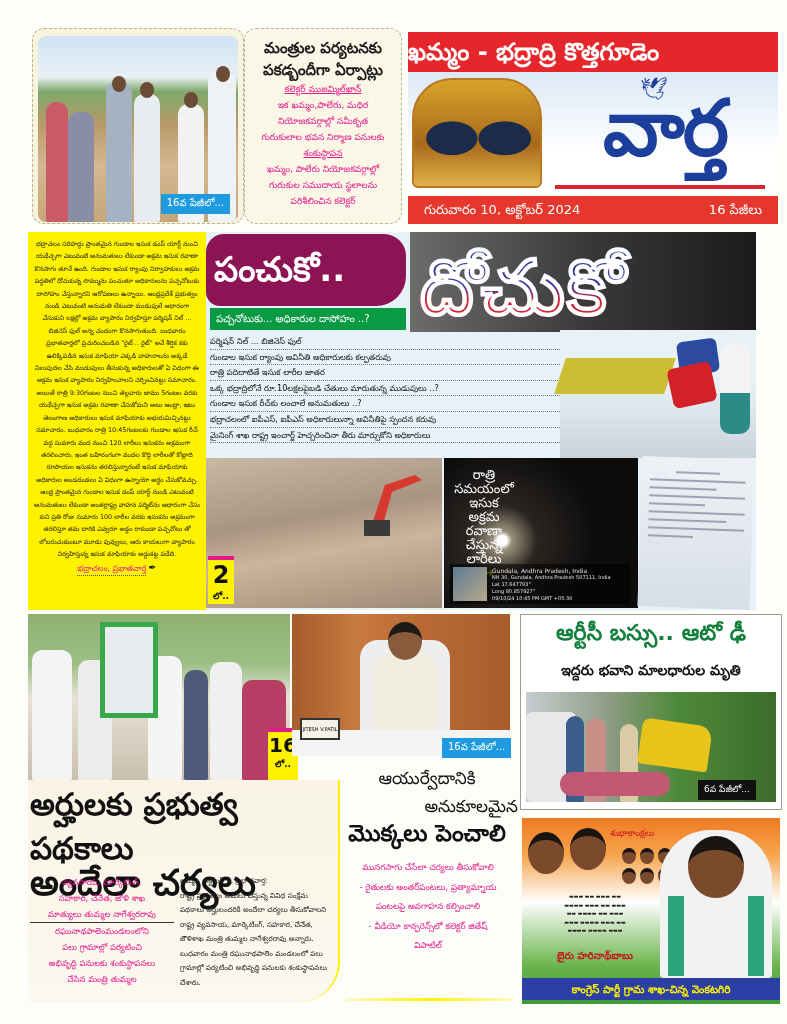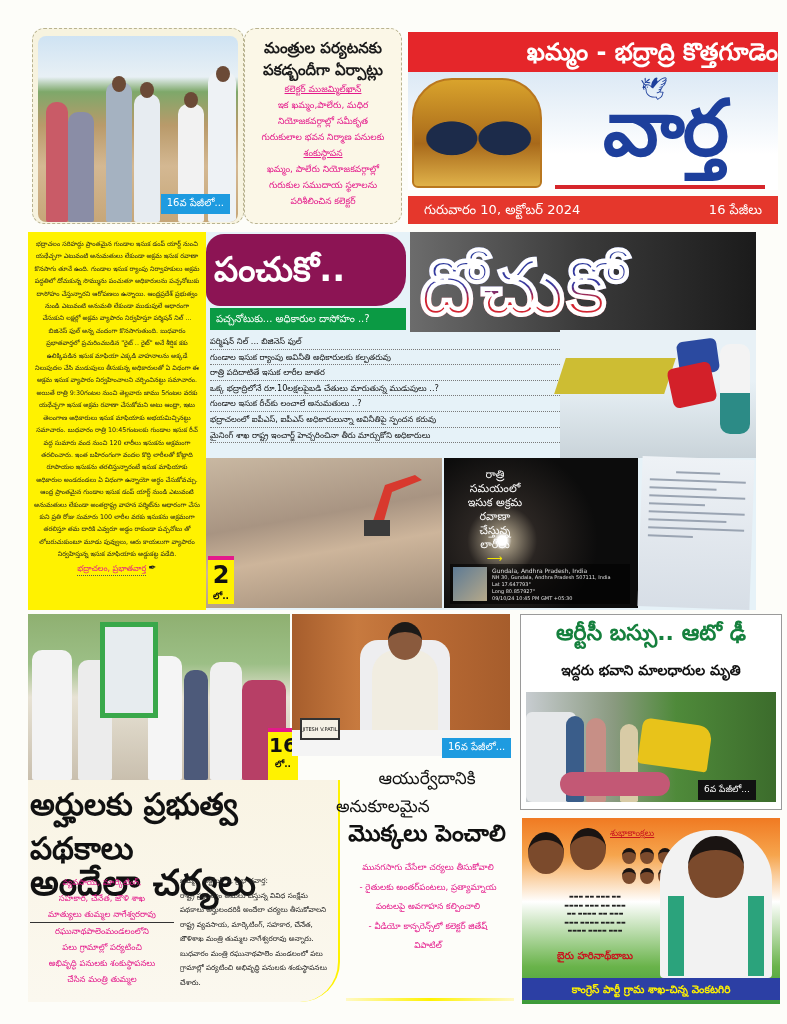--- a/index.html
+++ b/index.html
@@ -14,21 +14,21 @@
   .p-head { position: absolute; width: 14px; height: 16px; border-radius: 50%; background: #6b4a36; }
   .badge-blue { background: #1e9be0; color: #fff; font-size: 10px; padding: 3px 6px; position: absolute; }
 
   
   #top-story { left: 244px; top: 28px; width: 158px; height: 196px; border: 1px dashed #b9b390; border-radius: 12px; background: #fbf7e7; padding: 8px 6px; text-align: center; }
   #top-story h2 { font-size: 15px; line-height: 22px; color: #1a1a1a; font-weight: bold; }
   #top-story .pink { color: #e4198b; font-size: 9px; line-height: 16px; }
   #top-story .pink.ul { text-decoration: underline; }
 
   
-  #masthead-top { left: 408px; top: 32px; width: 370px; height: 44px; background: #e5262a; color: #fff; font-size: 24px; font-weight: bold; text-align: right; line-height: 40px; }
+  #masthead-top { left: 408px; top: 32px; width: 370px; height: 44px; background: #e5262a; color: #fff; font-size: 24px; font-weight: bold; text-align: left; line-height: 40px; }
   #masthead-mid { left: 408px; top: 72px; width: 370px; height: 118px; background: linear-gradient(180deg, #dce9f5 0%, #ffffff 70%); }
   #deity { left: 412px; top: 78px; width: 130px; height: 110px; border-radius: 40px 40px 6px 6px;
     background: radial-gradient(ellipse at 30% 55%, #1c2b4a 0 20%, transparent 21%), radial-gradient(ellipse at 72% 55%, #1c2b4a 0 20%, transparent 21%), linear-gradient(180deg, #d9a32c, #a8691a 60%, #e0b24a); border: 2px solid #b9771f; }
   #logo { left: 560px; top: 82px; width: 210px; height: 92px; color: #1d3f9c; font-size: 78px; font-weight: bold; line-height: 92px; text-align: center; letter-spacing: -2px; font-family: "DejaVu Sans", sans-serif; }
   #logo-bird { left: 640px; top: 76px; font-size: 22px; color: #1d3f9c; }
   #logo-line { left: 555px; top: 185px; width: 210px; height: 4px; background: #d6262b; }
   #masthead-bot { left: 408px; top: 196px; width: 370px; height: 28px; background: #e5372c; color: #fff; font-size: 13px; line-height: 28px; padding: 0 16px; display: flex; justify-content: space-between; }
 
   
   #yellow-col { left: 28px; top: 232px; width: 178px; height: 378px; background: #fff200; padding: 6px 6px; text-align: center; font-size: 6.4px; line-height: 12.4px; color: #202020; overflow: hidden; }
@@ -45,21 +45,21 @@
   #lead-bullets div { font-size: 8.2px; line-height: 14.6px; color: #111; border-bottom: 1px dotted #7a7a7a; white-space: nowrap; }
   #cartoon { left: 560px; top: 330px; width: 196px; height: 128px;
     background: linear-gradient(180deg, #e8f1f6 0%, #e8f1f6 40%, #c9d3d9 100%); }
   .cart-desk { position: absolute; left: 0; top: 28px; width: 110px; height: 36px; background: #cdbd33; transform: skewX(-18deg); }
   .cart-bag { position: absolute; left: 110px; top: 35px; width: 44px; height: 40px; background: #d32029; border-radius: 6px; transform: rotate(-12deg); }
   .cart-bag2 { position: absolute; left: 118px; top: 10px; width: 40px; height: 34px; background: #2b4aa0; border-radius: 6px; transform: rotate(-8deg); }
   .cart-man { position: absolute; left: 160px; top: 14px; width: 30px; height: 90px; background: linear-gradient(180deg, #f3f3f3 0 55%, #2c8b86 55%); border-radius: 10px; }
   #ph-sand { left: 206px; top: 458px; width: 236px; height: 150px; background: linear-gradient(170deg, #c9b8a2 0%, #a89482 40%, #cdb59b 60%, #9d8a77 100%); }
   #ph-excavator { left: 360px; top: 470px; width: 70px; height: 70px; }
   #ph-night { left: 444px; top: 458px; width: 194px; height: 150px; background: radial-gradient(circle at 30% 55%, #fff 0 3%, #9a8f7a 6%, #2a2522 22%, #0c0c0c 60%); }
-  #ph-night .caption { position: absolute; left: 19px; top: 10px; width: 64px; text-align: center; color: #fff; font-size: 11px; line-height: 14px; }
+  #ph-night .caption { position: absolute; left: 8px; top: 10px; width: 64px; text-align: center; color: #fff; font-size: 13px; line-height: 14px; }
   #ph-night .gps { position: absolute; left: 6px; bottom: 4px; width: 180px; height: 40px; background: rgba(0,0,0,.55); color: #e0e0e0; font-size: 5px; line-height: 7px; padding: 3px 3px 3px 42px; }
   #ph-night .gps .map { position: absolute; left: 3px; top: 3px; width: 34px; height: 34px; background: linear-gradient(135deg,#5d7a94,#b6a98a); }
   #ph-doc { left: 640px; top: 458px; width: 112px; height: 150px; background: linear-gradient(180deg,#eef2f6,#d7dee6); transform: rotate(2deg); }
   .doc-line { height: 2px; background: #9aa4b2; margin: 6px 8px; }
   #pg2 { left: 208px; top: 556px; width: 26px; height: 48px; background: #fff200; border-top: 4px solid #e4198b; text-align: center; font-weight: bold; font-size: 24px; line-height: 30px; color: #111; }
   #pg2 .lo { font-size: 9px; line-height: 12px; display: block; }
 
   
   #bl-photo { left: 28px; top: 614px; width: 262px; height: 166px; background: linear-gradient(180deg, #8fb071 0%, #9cbf86 30%, #e7e2d4 50%, #c9bfae 100%); overflow: hidden; }
   #plaque { left: 100px; top: 622px; width: 58px; height: 96px; background: #e7ecef; border: 5px solid #39a84a; }
@@ -73,21 +73,21 @@
   #bl-body { left: 180px; top: 874px; width: 150px; font-size: 7.2px; line-height: 14.5px; color: #222; }
 
   
   #c-photo { left: 292px; top: 614px; width: 218px; height: 142px; background: linear-gradient(90deg, #a65d2c, #c77a3f 30%, #b96a34 60%, #a65d2c); overflow: hidden; }
   #c-chair { left: 360px; top: 640px; width: 90px; height: 100px; background: #eeeef0; border-radius: 18px 18px 4px 4px; }
   #c-man { left: 372px; top: 650px; width: 66px; height: 96px; background: #f1ede1; border-radius: 24px 24px 4px 4px; }
   #c-head { left: 388px; top: 622px; width: 34px; height: 38px; background: #8a5a3d; border-radius: 50%; border-top: 10px solid #1d1a18; }
   #c-desk { left: 292px; top: 730px; width: 218px; height: 26px; background: #f4f4f4; }
   #c-nameplate { left: 300px; top: 718px; width: 40px; height: 22px; background: #f5f1e6; border: 2px solid #333; font-size: 5px; text-align: center; line-height: 18px; }
   #c-head1 { left: 336px; top: 768px; width: 182px; text-align: center; font-size: 17px; color: #111; }
-  #c-head2 { left: 336px; top: 796px; width: 182px; text-align: left; font-size: 17px; color: #111; }
+  #c-head2 { left: 336px; top: 796px; width: 182px; text-align: right; font-size: 17px; color: #111; }
   #c-head3 { left: 336px; top: 820px; width: 182px; text-align: center; font-size: 23px; font-weight: bold; color: #111; }
   #c-deck { left: 338px; top: 858px; width: 180px; text-align: center; color: #e4198b; font-size: 8.6px; line-height: 19.5px; }
   #c-rule { left: 346px; top: 998px; width: 168px; height: 3px; background: linear-gradient(90deg, #fff9c4, #fff200, #fff9c4); }
 
   
   #acc-box { left: 520px; top: 614px; width: 262px; height: 196px; border: 1px solid #9a9a9a; background: #fff; }
   #acc-h1 { left: 524px; top: 620px; width: 254px; text-align: center; font-size: 22px; font-weight: bold; color: #15803d; }
   #acc-h2 { left: 524px; top: 662px; width: 254px; text-align: center; font-size: 14px; color: #111; font-weight: bold; }
   #acc-photo { left: 526px; top: 692px; width: 250px; height: 110px; background: linear-gradient(90deg, #c7ccd0 0%, #8a9a80 35%, #4f8a3a 60%, #3c6c2c 100%); overflow: hidden; }
   #acc-auto { left: 640px; top: 722px; width: 70px; height: 46px; background: #e8c31a; border-radius: 8px 14px 4px 4px; transform: rotate(8deg); }
@@ -96,21 +96,21 @@
 
   
   #ad { left: 522px; top: 818px; width: 258px; height: 186px; background: linear-gradient(180deg, #f07a22 0%, #f6a54d 20%, #ffffff 45%, #69b34a 80%, #3c9a3a 100%); overflow: hidden; }
   #ad-bar { left: 522px; top: 978px; width: 258px; height: 22px; background: #2c3fa4; color: #fff200; font-size: 10.5px; font-weight: bold; text-align: center; line-height: 22px; }
   #ad-man { left: 660px; top: 830px; width: 112px; height: 148px; background: #f2f2f2; border-radius: 50px 50px 4px 4px; }
   #ad-man-head { left: 688px; top: 836px; width: 56px; height: 62px; background: #7b4a2c; border-radius: 50%; border-top: 14px solid #1a1412; }
   #ad-scarf { left: 668px; top: 896px; width: 96px; height: 80px; border-left: 16px solid #2ba37c; border-right: 16px solid #2ba37c; }
   .ad-face { position: absolute; width: 30px; height: 34px; background: #7b4a2c; border-radius: 50%; border-top: 8px solid #1a1412; }
   #ad-text { left: 530px; top: 892px; width: 130px; font-size: 5px; line-height: 8.6px; color: #222; text-align: center; }
   #ad-name { left: 530px; top: 950px; width: 130px; font-size: 10px; color: #c8141e; font-weight: bold; text-align: center; }
-  #ad-script { left: 610px; top: 828px; font-size: 9px; color: #c8141e; text-decoration: underline; }
+  #ad-script { left: 610px; top: 828px; font-size: 9px; color: #c8141e; }
 </style>
 </head>
 <body>
 
 <div id="top-photo-box" class="abs"></div>
 <div id="top-photo" class="abs">
   <div class="person" style="left:8px;width:22px;height:120px;background:#c95b67;"></div>
   <div class="person" style="left:30px;width:26px;height:110px;background:#8a8da6;"></div>
   <div class="person" style="left:68px;width:26px;height:140px;background:#a5b2c1;"></div>
   <div class="person" style="left:96px;width:26px;height:128px;background:#e7ecf1;"></div>

